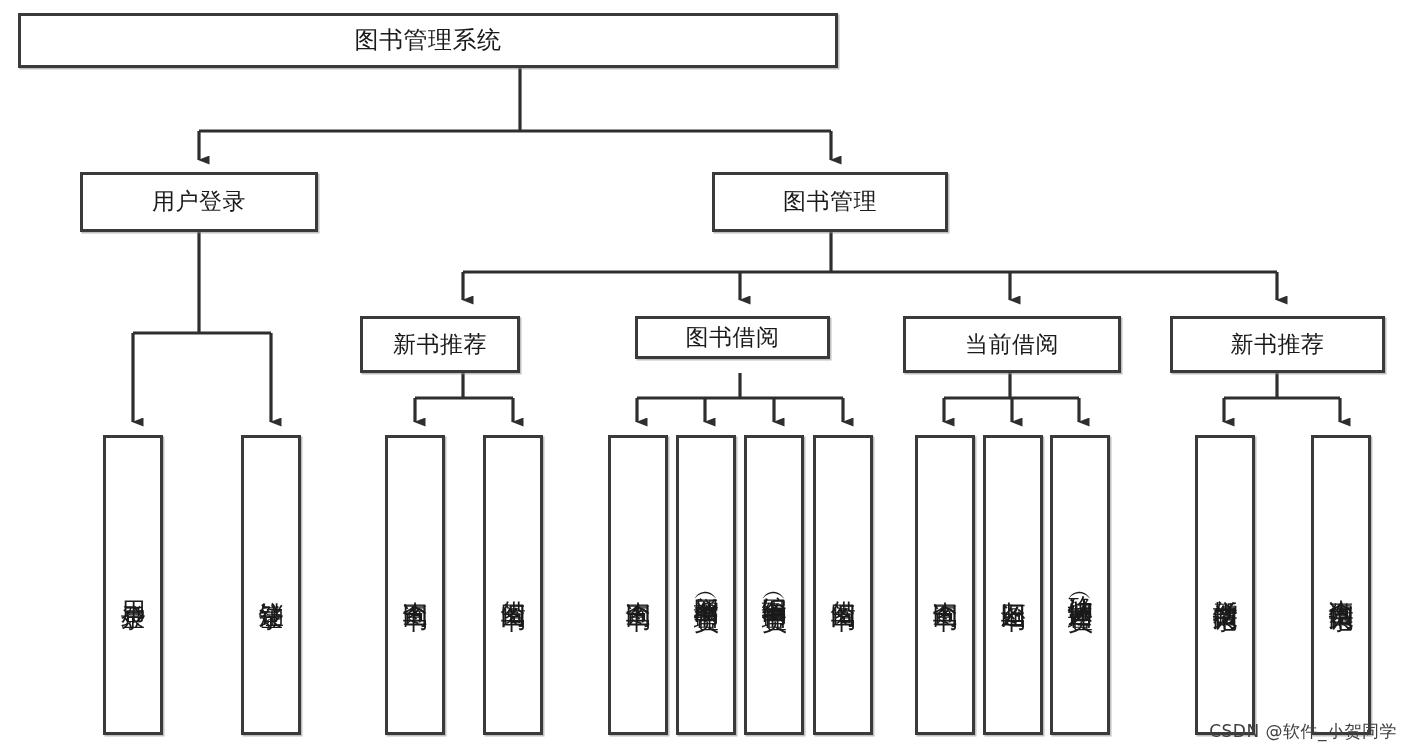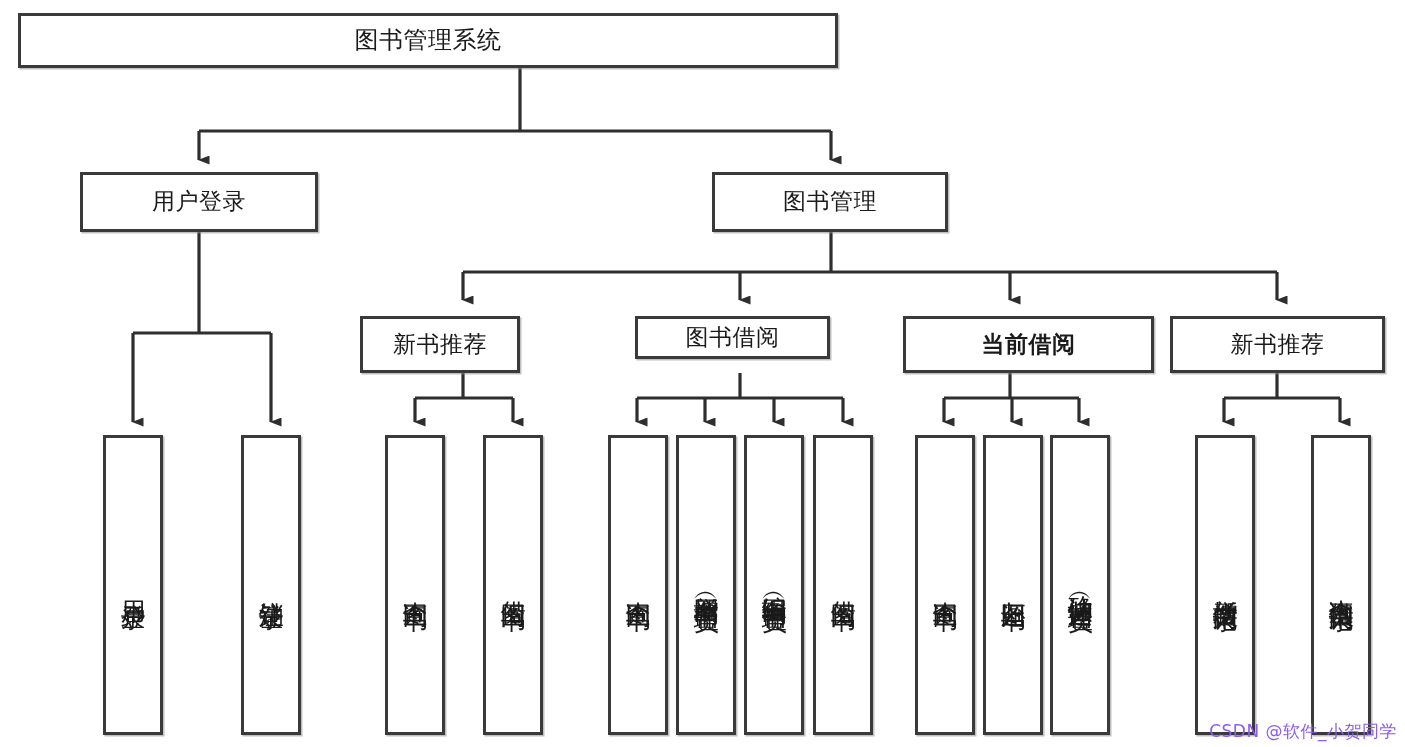--- a/index.html
+++ b/index.html
@@ -57,21 +57,21 @@
     line-height: 1.02;
     letter-spacing: 2px;
     white-space: nowrap;
     text-align: center;
   }
   .watermark {
     position: absolute;
     right: 8px;
     bottom: 4px;
     font-size: 17px;
-    color: #8b5cf6;
+    color: #404040;
     letter-spacing: 0.5px;
     white-space: nowrap;
   }
 </style>
 </head>
 <body>
 
 <div id="canvas">
 
   <svg class="wires" viewBox="0 0 1405 747">
@@ -134,21 +134,21 @@
   <div class="node h" style="left:712px; top:172px; width:236px; height:60px;">
     <span>图书管理</span>
   </div>
 
   <div class="node h" style="left:360px; top:316px; width:160px; height:57px;">
     <span>新书推荐</span>
   </div>
   <div class="node h" style="left:635px; top:316px; width:195px; height:43px;">
     <span>图书借阅</span>
   </div>
-  <div class="node h" style="left:903px; top:316px; width:251px; height:57px;font-weight:bold;">
+  <div class="node h" style="left:903px; top:316px; width:218px; height:57px;">
     <span>当前借阅</span>
   </div>
   <div class="node h" style="left:1170px; top:316px; width:215px; height:57px;">
     <span>新书推荐</span>
   </div>
 
   <div class="node v" style="left:103px; top:435px; width:60px; height:300px;">
     <span class="vtext">用户登录</span>
   </div>
   <div class="node v" style="left:241px; top:435px; width:60px; height:300px;">

